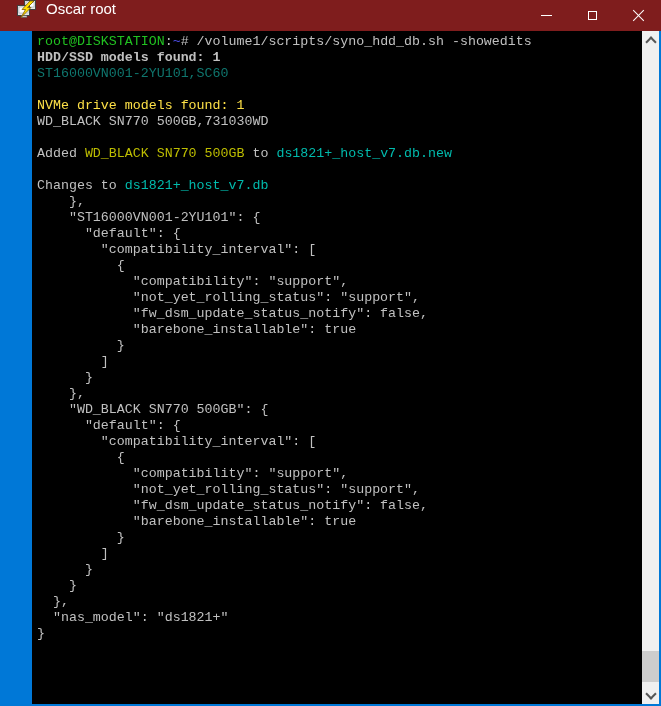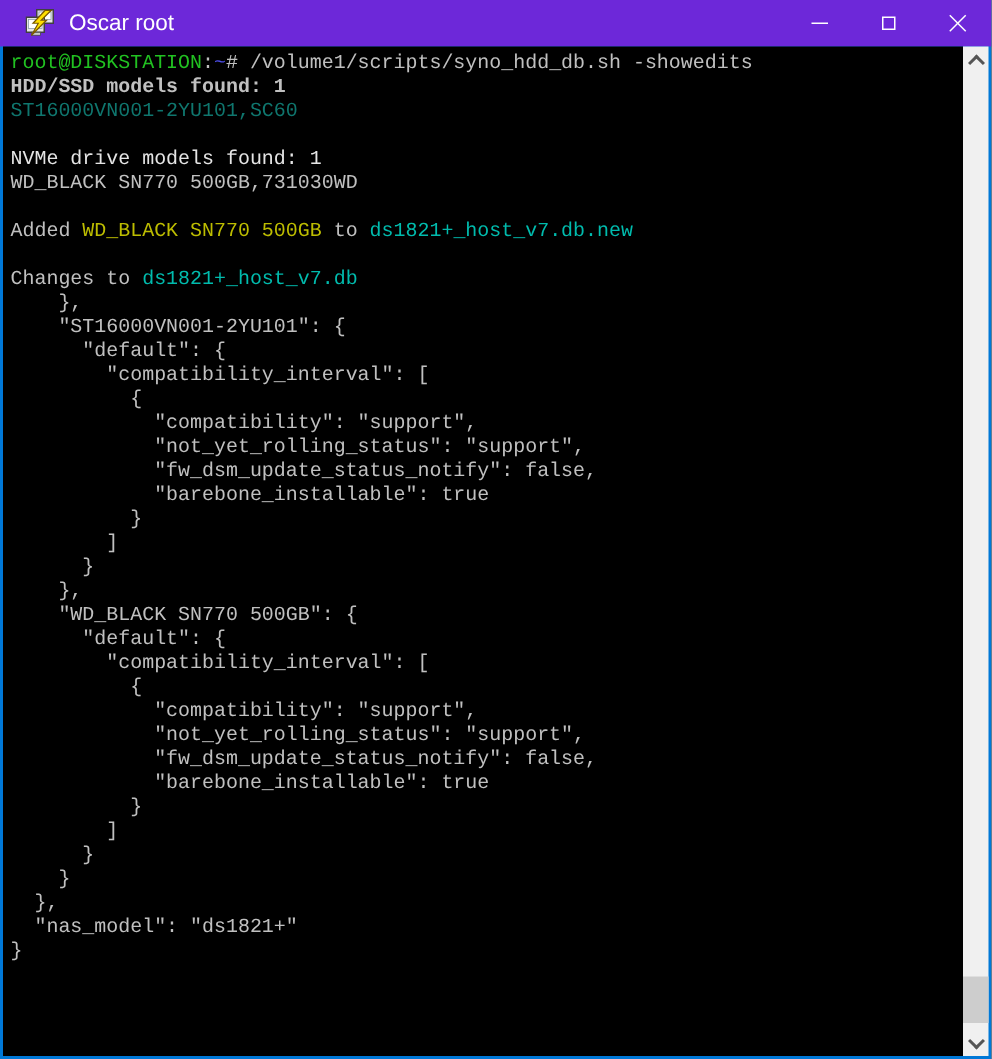--- a/index.html
+++ b/index.html
@@ -1,19 +1,19 @@
 <!DOCTYPE html>
 <html><head>
 <meta charset="utf-8">
 <style>
   html,body{margin:0;padding:0;}
   body{width:661px;height:706px;overflow:hidden;background:#ffffff;}
   .window{width:661px;height:706px;background:#0078D7;position:relative;font-family:"Liberation Sans",sans-serif;}
   
-  .titlebar{height:31px;display:flex;align-items:center;background:#6d28d9;}
+  .titlebar{height:31px;display:flex;background:#7f1d1d;}
   .app-icon{margin-left:17px;width:20px;height:20px;display:inline-flex;flex:0 0 auto;}
   .title{color:#ffffff;font-size:15px;margin-left:9px;flex:1 1 auto;white-space:nowrap;overflow:hidden;}
   .controls{display:flex;height:31px;flex:0 0 auto;}
   .cbtn{width:46px;height:31px;display:flex;align-items:center;justify-content:center;cursor:default;}
   .glyph-min{width:11px;height:1px;background:#ffffff;}
   .glyph-max{width:9px;height:9px;border:1px solid #ffffff;box-sizing:border-box;background:transparent;}
   .glyph-close{position:relative;width:13px;height:13px;}
   .glyph-close::before,.glyph-close::after{content:"";position:absolute;left:-1px;top:6px;width:15px;height:1px;background:#ffffff;}
   .glyph-close::before{transform:rotate(45deg);}
   .glyph-close::after{transform:rotate(-45deg);}
@@ -55,26 +55,26 @@
       <div class="cbtn">
         <span class="glyph-max"></span>
       </div>
       <div class="cbtn">
         <span class="glyph-close"></span>
       </div>
     </div>
   </div>
 
   <div class="content">
-    <div class="terminal" id="terminal" style="background: rgb(0, 0, 0);">
+    <div class="terminal" id="terminal" style="background: rgb(0, 0, 0); margin-left: 30px;">
         <div class="tline"><span style="color: rgb(33, 193, 33);">root@DISKSTATION</span><span style="color: rgb(192, 192, 192);">:</span><span style="color: rgb(77, 77, 232);">~</span><span style="color: rgb(192, 192, 192);"># /volume1/scripts/syno_hdd_db.sh -showedits</span></div>
         <div class="tline"><span style="color: rgb(192, 192, 192); font-weight: bold;">HDD/SSD models found: 1</span></div>
         <div class="tline"><span style="color: #0f766e;">ST16000VN001-2YU101,SC60</span></div>
         <div class="tline"> </div>
-        <div class="tline"><span style="color: #e5e5e5;">NVMe drive models found: 1</span></div>
+        <div class="tline"><span style="color: #fde047;">NVMe drive models found: 1</span></div>
         <div class="tline"><span style="color: rgb(192, 192, 192);">WD_BLACK SN770 500GB,731030WD</span></div>
         <div class="tline"> </div>
         <div class="tline"><span style="color: rgb(192, 192, 192);">Added </span><span style="color: rgb(189, 189, 0);">WD_BLACK SN770 500GB</span><span style="color: rgb(192, 192, 192);"> to </span><span style="color: rgb(0, 187, 173);">ds1821+_host_v7.db.new</span></div>
         <div class="tline"> </div>
         <div class="tline"><span style="color: rgb(192, 192, 192);">Changes to </span><span style="color: rgb(0, 187, 173);">ds1821+_host_v7.db</span></div>
         <div class="tline"><span style="color: rgb(192, 192, 192);">    },</span></div>
         <div class="tline"><span style="color: rgb(192, 192, 192);">    "ST16000VN001-2YU101": {</span></div>
         <div class="tline"><span style="color: rgb(192, 192, 192);">      "default": {</span></div>
         <div class="tline"><span style="color: rgb(192, 192, 192);">        "compatibility_interval": [</span></div>
         <div class="tline"><span style="color: rgb(192, 192, 192);">          {</span></div>

